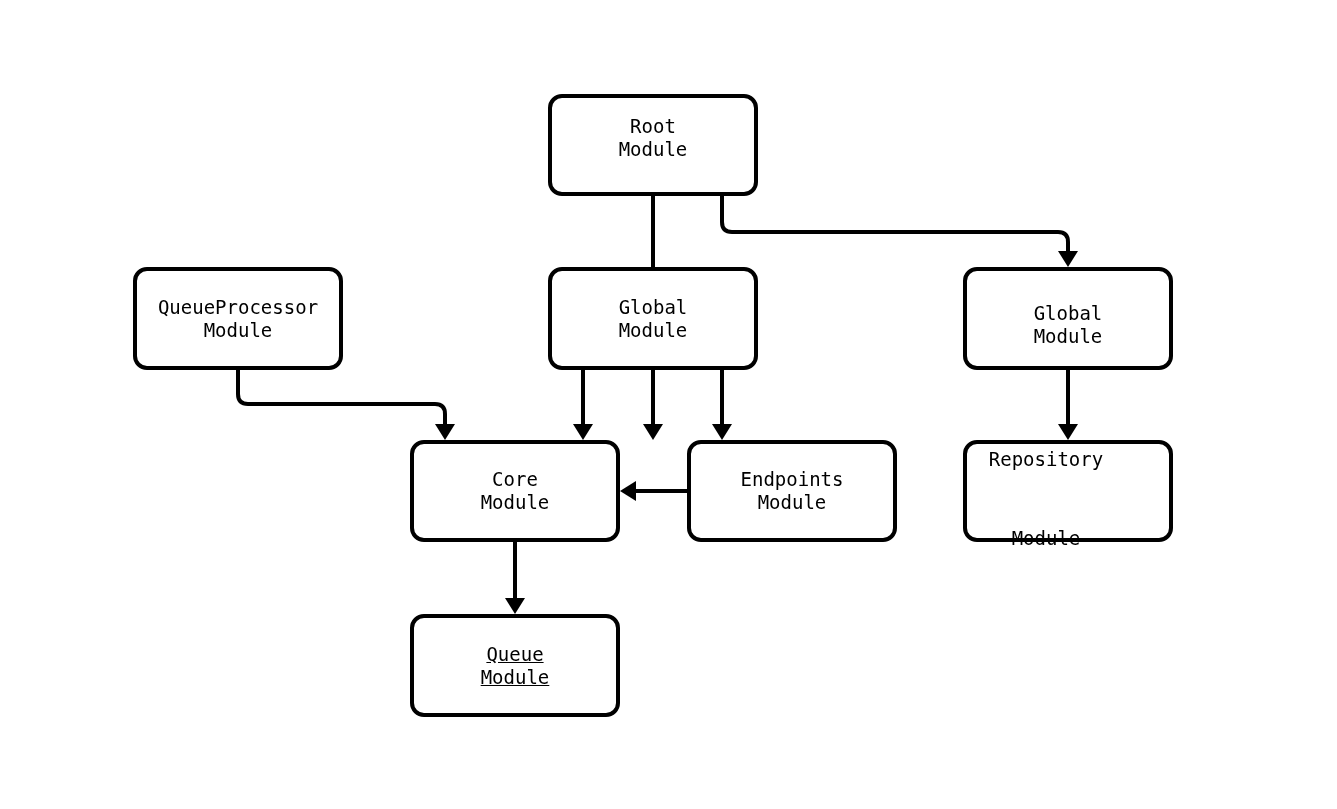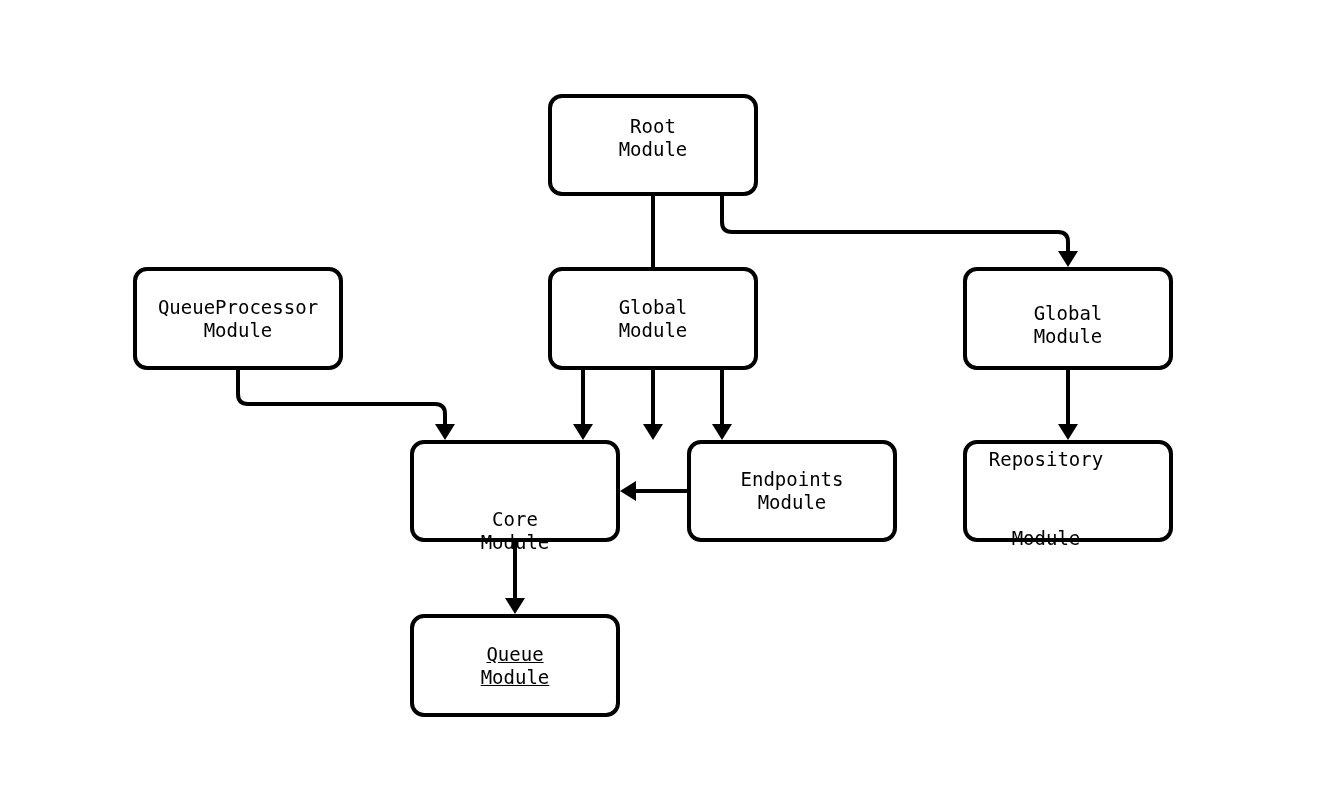--- a/index.html
+++ b/index.html
@@ -111,19 +111,19 @@
       <rect class="node-box" x="689" y="442" width="206" height="98" rx="12" ry="12"></rect>
       <rect class="node-box" x="965" y="442" width="206" height="98" rx="12" ry="12"></rect>
       <rect class="node-box" x="412" y="616" width="206" height="99" rx="12" ry="12"></rect>
     </svg>
 
   <div id="label-layer">
       <div class="node-label" style="left: 548px; top: 94px; width: 210px; height: 88px;"><span class="line1">Root</span><span class="line2">Module</span></div>
       <div class="node-label" style="left: 133px; top: 267px; width: 210px; height: 103px;"><span class="line1">QueueProcessor</span><span class="line2">Module</span></div>
       <div class="node-label" style="left: 548px; top: 267px; width: 210px; height: 103px;"><span class="line1">Global</span><span class="line2">Module</span></div>
       <div class="node-label" style="left: 963px; top: 273px; width: 210px; height: 103px;"><span class="line1">Global</span><span class="line2">Module</span></div>
-      <div class="node-label" style="left: 410px; top: 440px; width: 210px; height: 102px; margin-top: 40px;"><span class="line1">Core</span><span class="line2">Module</span></div>
+      <div class="node-label" style="left: 410px; top: 440px; width: 210px; height: 102px;"><span class="line1">Core</span><span class="line2">Module</span></div>
       <div class="node-label" style="left: 687px; top: 440px; width: 210px; height: 102px; justify-content: center;"><span class="line1">Endpoints</span><span class="line2">Module</span></div>
       <div class="node-label" style="left: 963px; top: 448px; width: 166px; height: 102px; justify-content: space-between;"><span class="line1">Repository</span><span class="line2">Module</span></div>
       <div class="node-label" style="left: 410px; top: 614px; width: 210px; height: 103px; text-decoration: underline;"><span class="line1">Queue</span><span class="line2">Module</span></div>
     </div>
 
 </div>
 
 </body></html>

